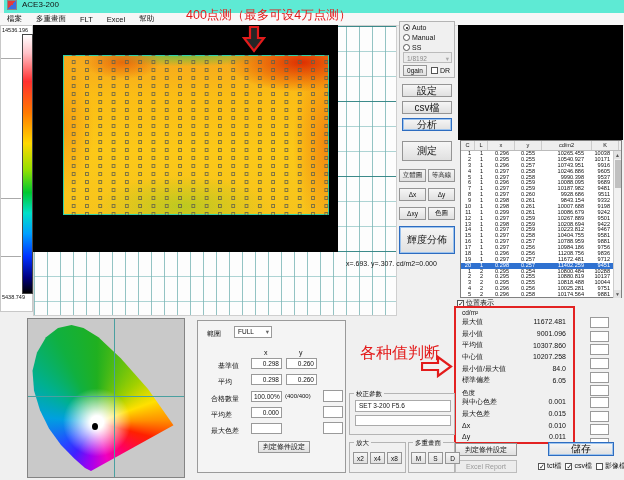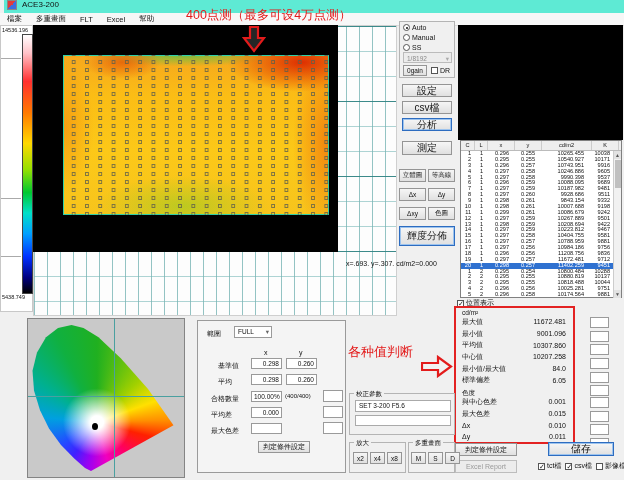--- a/index.html
+++ b/index.html
@@ -39,21 +39,21 @@
        radial-gradient(ellipse 120px 42px at 45% 95%, rgba(140,205,35,.55), transparent 72%),
        radial-gradient(ellipse 130px 14px at 45% 0%,  rgba(50,200,80,.6),  transparent 75%),
        linear-gradient(180deg,#f6a81e 0%,#fbbd15 25%,#fcc818 60%,#f7c41c 100%)}
   #dots{left:63px;top:55px;width:266px;height:160px;
      background-image:radial-gradient(circle, rgba(0,0,0,0) 1.1px, rgba(95,95,75,.8) 1.2px 2.1px, rgba(0,0,0,0) 2.2px);
      background-size:13.3px 8px;background-position:4px 3px}
   #status{left:346px;top:260px;font-size:7px;white-space:nowrap}
   
   .anno{color:#e31b1b;font-weight:normal;white-space:nowrap}
   #annoTop{left:186px;top:7px;font-size:12.5px}
-  #annoVal{left:348px;top:343px;font-size:13px}
+  #annoVal{left:360px;top:343px;font-size:16px}
   
   .gbox{border:1px solid #b4b4b4;box-sizing:border-box}
   #capGroup{left:399px;top:21px;width:56px;height:57px;background:#f0f0f0}
   .radioRow{display:flex;align-items:center;height:9px;margin:1px 0 0 3px;font-size:7px}
   .radio{width:7px;height:7px;border-radius:50%;border:1px solid #555;background:#fff;margin-right:2px;
          box-sizing:border-box;position:relative;flex:0 0 auto}
   .radio.sel::after{content:"";position:absolute;left:1.5px;top:1.5px;width:2.5px;height:2.5px;border-radius:50%;background:#111}
   #shutter{position:absolute;left:3px;top:30px;width:49px;height:11px;background:#ececec;border:1px solid #bbb;
            color:#8a8a8a;font-size:6.5px;line-height:11px;padding-left:3px;box-sizing:border-box}
   #shutter::after{content:"▾";float:right;margin-right:2px;color:#aaa}
@@ -173,28 +173,28 @@
   <div class="btn" style="position:absolute;left:3px;top:43px;width:24px;height:11px;font-size:6.5px">0gain</div>
   <div class="chk" style="position:absolute;left:31px;top:45px">
     <span class="chkbox"></span>
     <span>DR</span>
   </div>
 </div>
 
 <div class="btn abs" style="left:402px;top:84px;width:50px;height:13px">設定</div>
 <div class="btn abs" style="left:402px;top:101px;width:50px;height:13px">csv檔</div>
 <div class="btn abs focused" style="left:402px;top:118px;width:50px;height:13px">分析</div>
-<div class="btn abs" style="left:402px;top:141px;width:50px;height:14px">測定</div>
+<div class="btn abs" style="left:402px;top:141px;width:50px;height:20px">測定</div>
 <div class="btn abs" style="left:399px;top:169px;width:27px;height:13px;font-size:6.5px">立體圖</div>
 <div class="btn abs" style="left:428px;top:169px;width:27px;height:13px;font-size:6.5px">等高線</div>
 <div class="btn abs" style="left:399px;top:188px;width:27px;height:13px;font-size:6.5px">Δx</div>
 <div class="btn abs" style="left:428px;top:188px;width:27px;height:13px;font-size:6.5px">Δy</div>
 <div class="btn abs" style="left:399px;top:207px;width:27px;height:13px;font-size:6.5px">Δxy</div>
 <div class="btn abs" style="left:428px;top:207px;width:27px;height:13px;font-size:6.5px">色圖</div>
-<div class="btn abs focused" style="left:399px;top:226px;width:56px;height:20px">輝度分佈</div>
+<div class="btn abs focused" style="left:399px;top:226px;width:56px;height:28px">輝度分佈</div>
 
 <div id="camera" class="abs"></div>
 
 <div id="tablewrap" class="abs">
   <div id="thead">
       <div class="c0">C</div>
       <div class="c1">L</div>
       <div class="c2">x</div>
       <div class="c3">y</div>
       <div class="c4">cd/m2</div>

